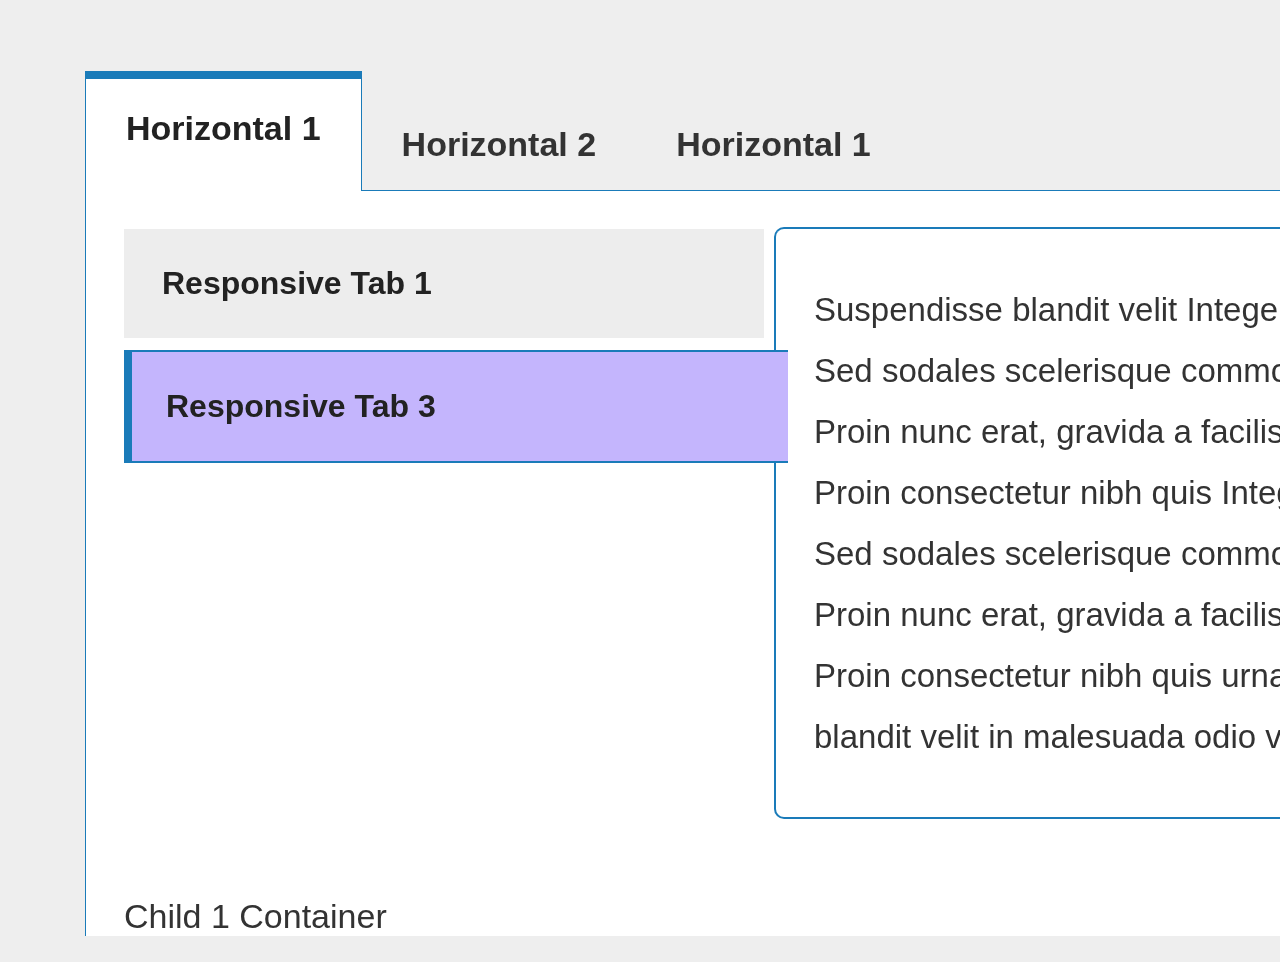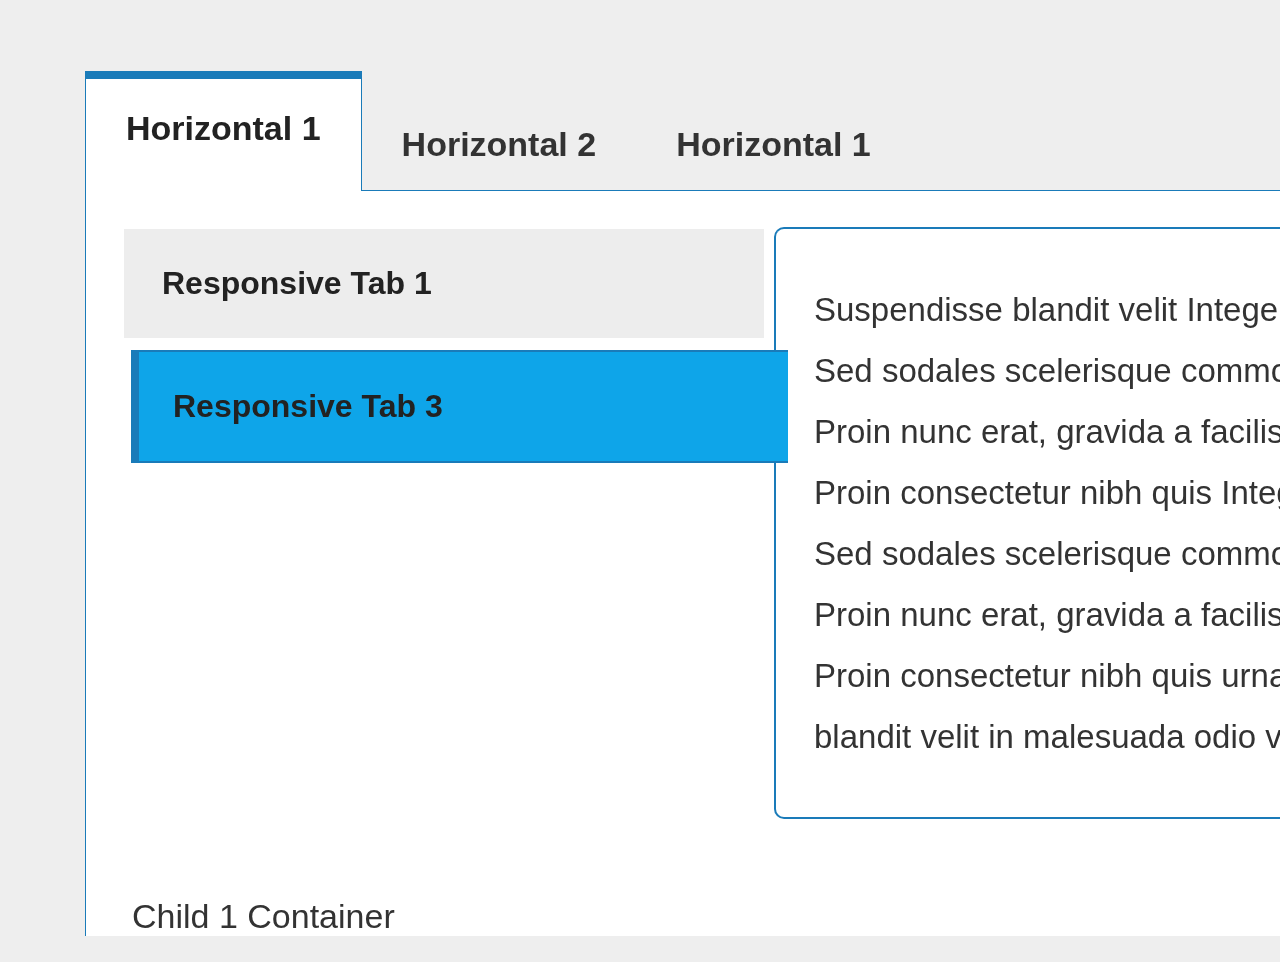--- a/index.html
+++ b/index.html
@@ -71,29 +71,28 @@
   .vtab {
     background: #ededed;
     padding: 36px 0 36px 38px;
     font-size: 32px;
     font-weight: 600;
     color: #222;
     cursor: pointer;
     user-select: none;
   }
   .vtab.active {
-    background: #0ea5e9;
+    background: #c4b5fd;
     border: 2px solid #1a7bb9;
     border-left: 8px solid #1a7bb9;
     border-right: none;
     position: relative;
     margin-right: -24px;
     padding-left: 34px;
     z-index: 5;
-    margin-left: 7px;
   }
 
   .content-box {
     flex: 1;
     border: 2px solid #1a7bb9;
     border-right: none;
     border-radius: 10px 0 0 10px;
     padding: 50px 0 50px 38px;
     font-size: 33px;
     font-weight: 300;
@@ -108,21 +107,21 @@
   .content-box p {
     white-space: normal;
     width: 900px;
   }
 
   .child-caption {
     font-size: 34px;
     font-weight: 300;
     color: #333;
     margin-top: 78px;
-    margin-left: 8px;
+    margin-left: 0;
   }
 </style>
 </head>
 <body>
 
 <div class="page-pad">
 
   <div class="htabs-strip">
     <div class="htab active">Horizontal 1</div>
     <div class="htab">Horizontal 2</div>

